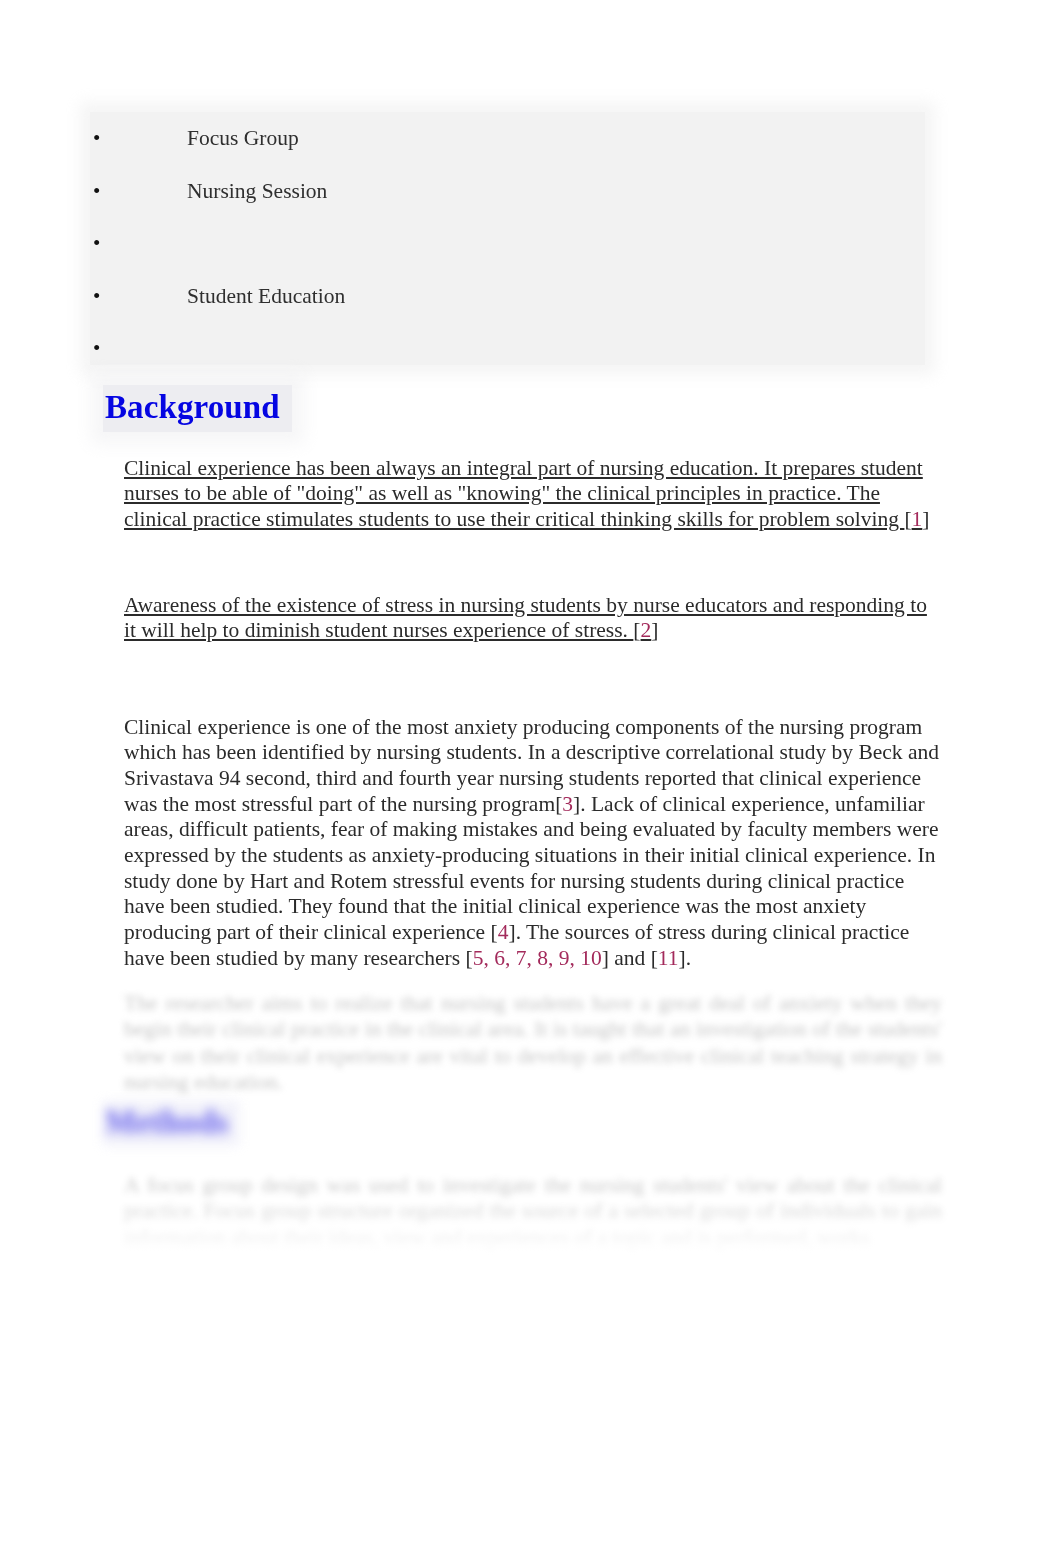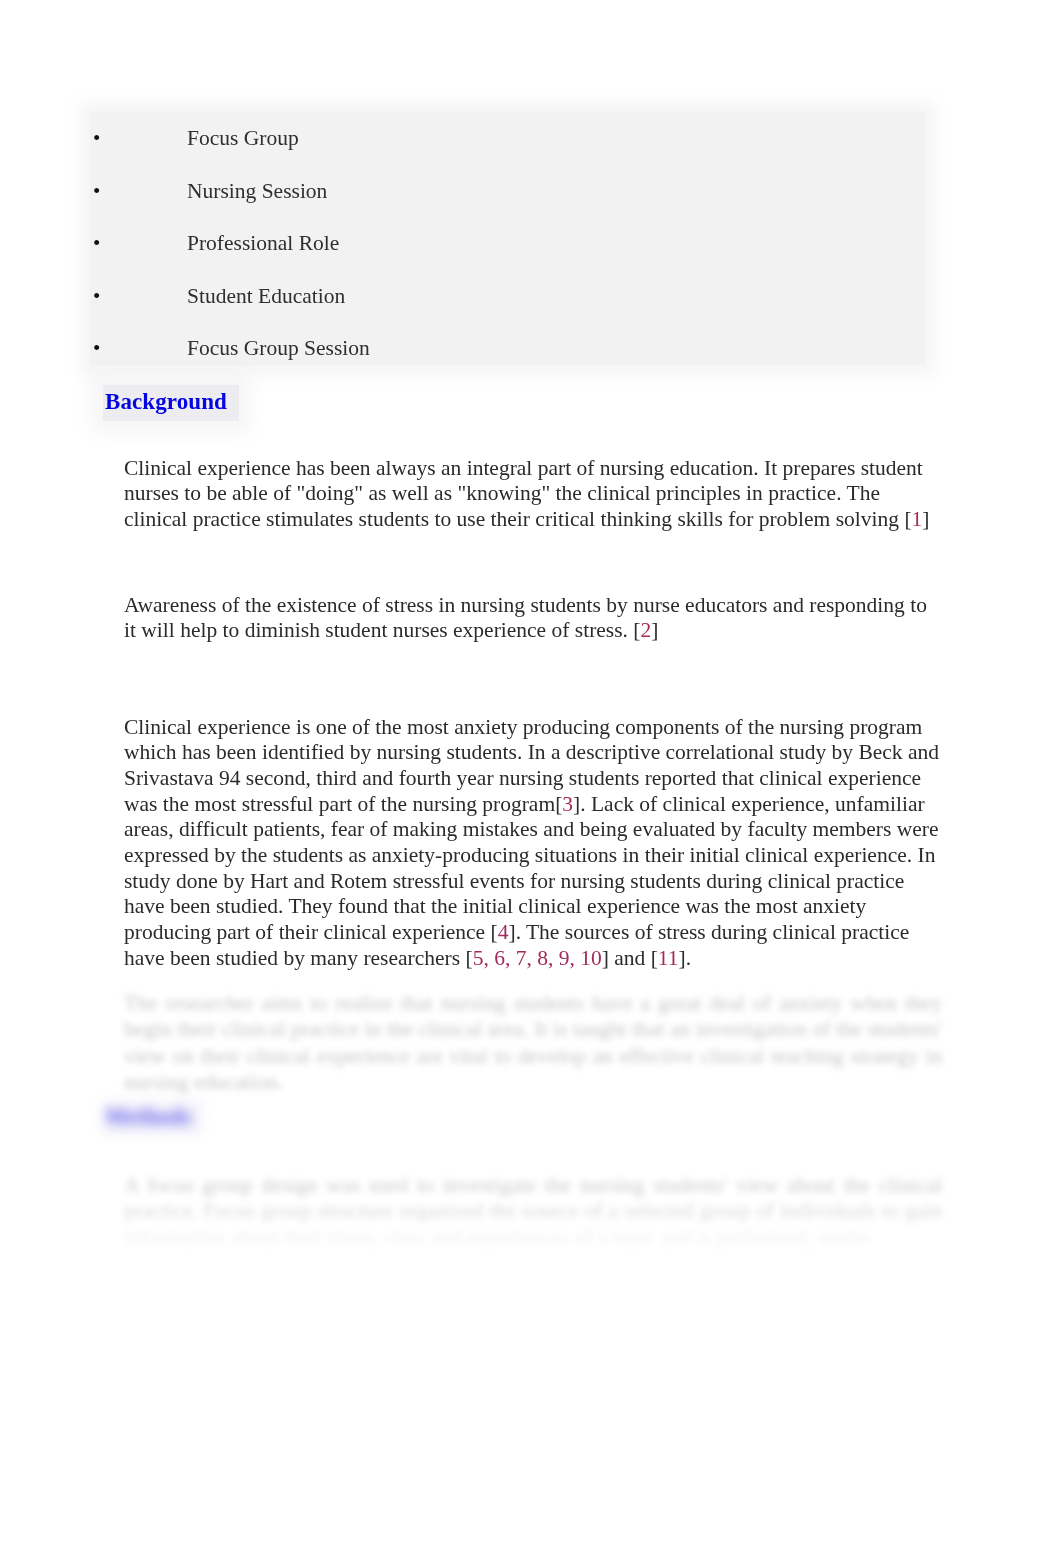--- a/index.html
+++ b/index.html
@@ -59,21 +59,21 @@
     position: absolute;
     left: 97px;
     top: 0;
     white-space: nowrap;
   }
 
   
   .section-heading {
     position: absolute;
     font-weight: bold;
-    font-size: 23px;
+    font-size: 33px;
     letter-spacing: 0.1px;
     white-space: nowrap;
   }
   .heading-background {
     left: 103px;
     top: 385px;
     color: #0505e2;
     background: rgba(234,234,238,0.85);
     padding: 4px 12px 6px 2px;
     box-shadow: 0 0 16px 12px rgba(238,238,241,0.55);
@@ -91,22 +91,22 @@
   
   .body-text {
     position: absolute;
     left: 124px;
     width: 818px;
     font-size: 21.5px;
     line-height: 25.7px;
     text-align: left;
     color: #2b2b2b;
   }
-  .p1 { top: 434px; }
-  .p2 { top: 571px; }
+  .p1 { top: 434px; text-decoration: underline; }
+  .p2 { top: 571px; text-decoration: underline; }
   .p3 { top: 693px; }
 
   .faded-paragraph {
     position: absolute;
     left: 124px;
     width: 818px;
     font-size: 21.5px;
     line-height: 26.5px;
     color: #8d8d8d;
     text-align: justify;
@@ -151,29 +151,27 @@
     <li class="keyword-item">
       <span class="bullet">•</span>
       <span class="kw-label">Focus Group</span>
     </li>
     <li class="keyword-item">
       <span class="bullet">•</span>
       <span class="kw-label">Nursing Session</span>
     </li>
     <li class="keyword-item">
       <span class="bullet">•</span>
-      <span class="kw-label">Professional Role</span>
     </li>
     <li class="keyword-item">
       <span class="bullet">•</span>
       <span class="kw-label">Student Education</span>
     </li>
     <li class="keyword-item">
       <span class="bullet">•</span>
-      <span class="kw-label">Focus Group Session</span>
     </li>
   </ul>
 
   <div class="section-heading heading-background">Background</div>
 
   <p class="body-text p1">
     <span>Clinical experience has been always an integral part of nursing education. It prepares student nurses to be able of "doing" as well as "knowing" the clinical principles in practice. The clinical practice stimulates students to use their critical thinking skills for problem solving </span><span class="cite-bracket">[</span><span class="cite">1</span><span class="cite-bracket">]</span>
   </p>
 
   <p class="body-text p2">

